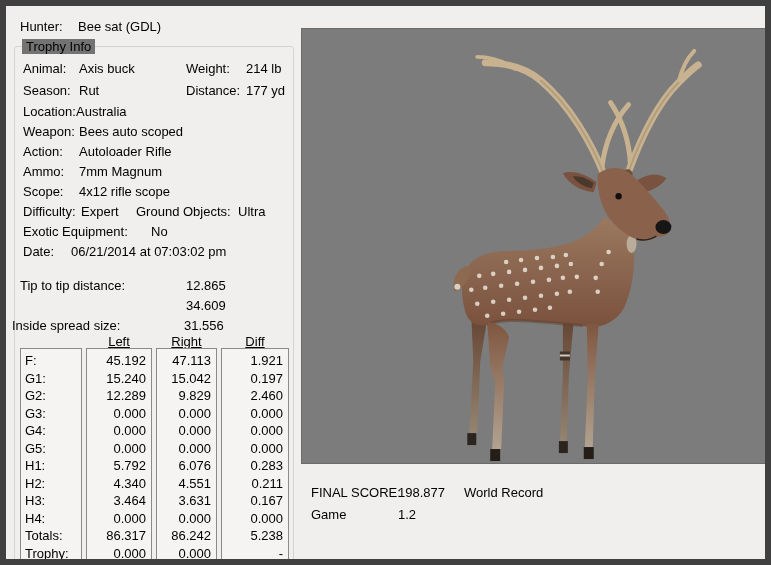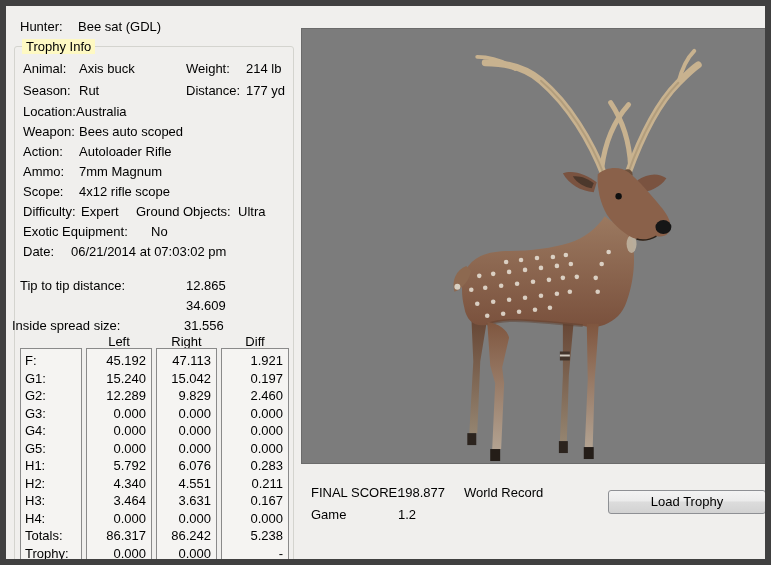--- a/index.html
+++ b/index.html
@@ -1,24 +1,24 @@
 <!DOCTYPE html>
 <html><head>
 <meta charset="utf-8">
 <style>
   * { margin:0; padding:0; box-sizing:border-box; }
   html,body { width:771px; height:565px; }
   body { font-family:"Liberation Sans","DejaVu Sans",sans-serif; font-size:13px; color:#000; }
   .window { position:relative; width:771px; height:565px; background:#f0efed; border:6px solid #404040; overflow:hidden; }
   .abs { position:absolute; white-space:nowrap; }
   .groupbox { position:absolute; left:8px; top:40px; width:280px; height:518px; border:1px solid #d4d4cf; border-radius:3px; }
-  .groupbox-title { position:absolute; left:16px; top:33px; background:#fef9c3; padding:0 4px; }
+  .groupbox-title { position:absolute; left:16px; top:33px; background:#737373; padding:0 4px; }
   .viewport { position:absolute; left:295px; top:22px; width:468px; height:436px; background:#7c7c7c; border:1px solid #6b6b6b; }
   .viewport svg { display:block; width:100%; height:100%; }
-  .col-head { top:328px; text-align:center; position:absolute; }
+  .col-head { top:328px; text-align:center; position:absolute;text-decoration:underline; }
   .listbox { position:absolute; top:342px; height:215px; border:1px solid #8a8a8a; background:#f5f4f2; padding-top:3px; overflow:hidden; }
   .listbox .row { height:17.5px; line-height:17.5px; white-space:nowrap; }
   .labelbox { left:14px; width:62px; padding-left:4px; }
   .valbox .row { text-align:right; padding-right:5px; }
   .col-left  { left:80px;  width:66px; }
   .col-right { left:150px; width:61px; }
   .col-diff  { left:215px; width:68px; }
   .btn { position:absolute; left:602px; width:158px; height:24px; border:1px solid #8e9094; border-radius:3px;
          background:linear-gradient(to bottom,#f3f3f3 0%,#ebebeb 45%,#dcdcdc 50%,#d2d2d2 100%);
          text-align:center; line-height:22px; font-size:13px; cursor:default; }
@@ -241,15 +241,14 @@
       <path d="M356,208 C349,212 342,213 336,211" fill="none" stroke="#2b2118" stroke-width="1.5"></path>
     </svg>
   </div>
 
   <span class="abs" style="left:305px;top:479px">FINAL SCORE:</span>
   <span class="abs" style="left:392px;top:479px">198.877</span>
   <span class="abs" style="left:458px;top:479px">World Record</span>
   <span class="abs" style="left:305px;top:501px">Game</span>
   <span class="abs" style="left:392px;top:501px">1.2</span>
 
-  <div class="btn" style="top:484px">Load Trophy</div>
 
 </div>
 
 </body></html>

